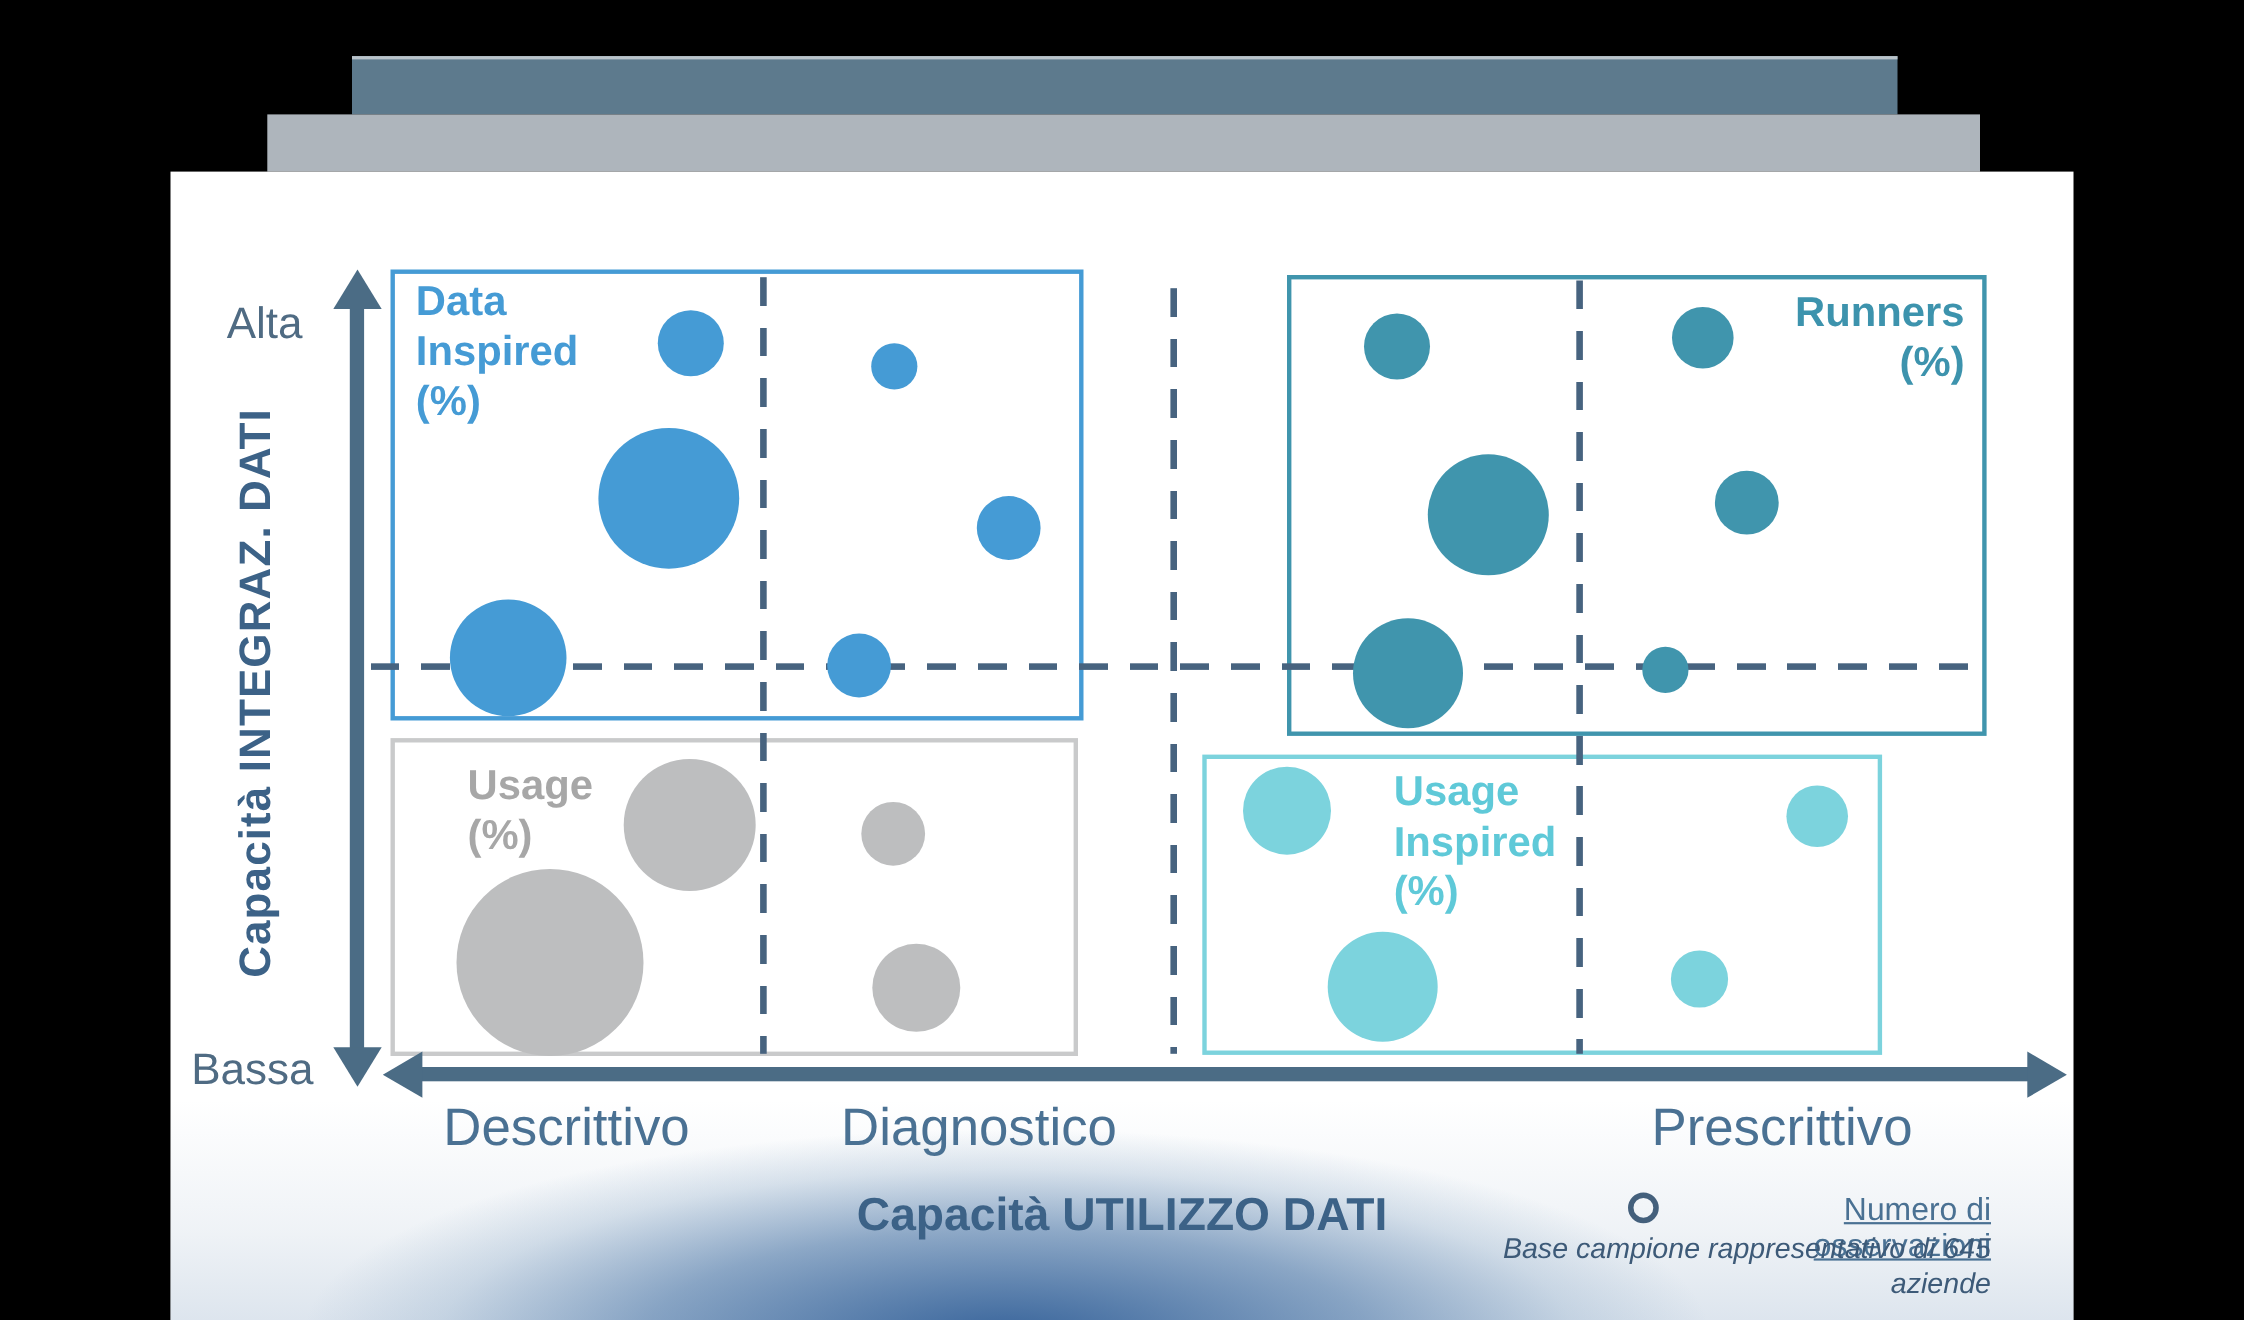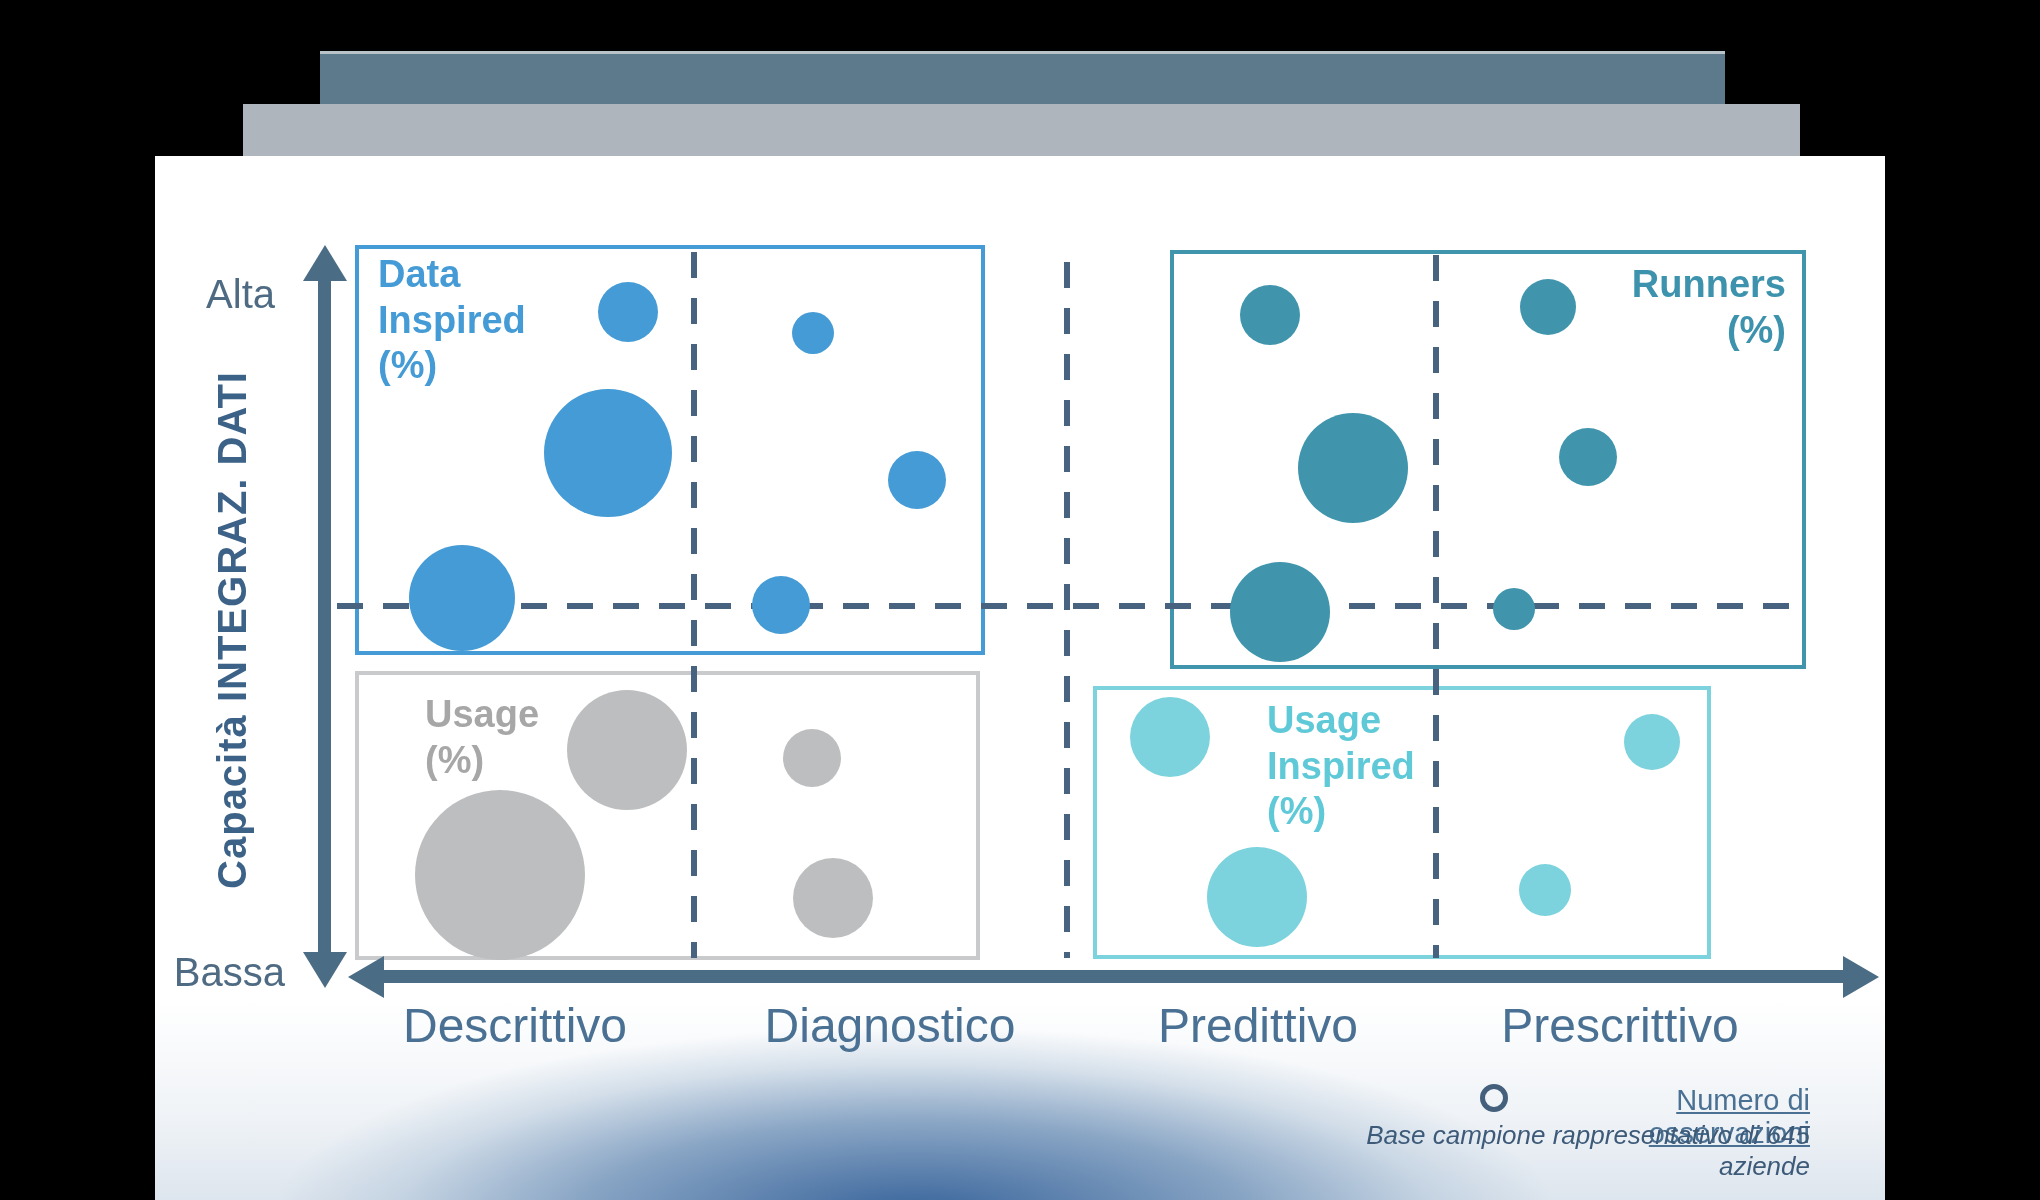--- a/index.html
+++ b/index.html
@@ -130,22 +130,22 @@
   <div class="axis-part y-head-down"></div>
   <div class="axis-part x-bar"></div>
   <div class="axis-part x-head-left"></div>
   <div class="axis-part x-head-right"></div>
 
   <div class="lbl tick alta">Alta</div>
   <div class="lbl tick bassa">Bassa</div>
   <div class="lbl ylabel">Capacità INTEGRAZ. DATI</div>
   <div class="lbl xcat xcat-0">Descrittivo</div>
   <div class="lbl xcat xcat-1">Diagnostico</div>
-  <div class="lbl xcat xcat-2">Predittivo</div>
   <div class="lbl xcat xcat-3">Prescrittivo</div>
+  <div class="lbl xlabel">Capacità UTILIZZO DATI</div>
 
   <div class="lbl qlabel ql-data" style="color: rgb(69, 155, 213);">Data
 Inspired
 (%)</div>
   <div class="lbl qlabel ql-runners" style="color: rgb(61, 147, 173);">Runners
 (%)</div>
   <div class="lbl qlabel ql-static" style="color: rgb(167, 167, 167);">Usage
 (%)</div>
   <div class="lbl qlabel ql-usage" style="color: rgb(95, 201, 216);">Usage
 Inspired

